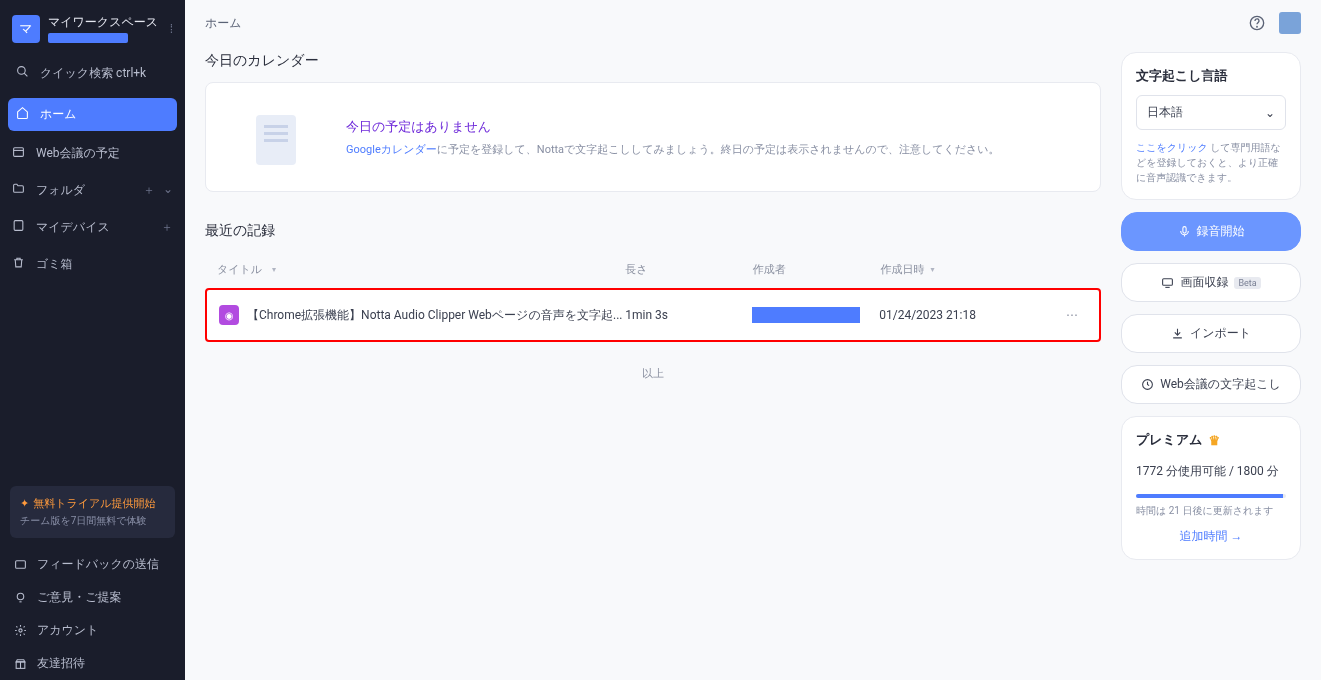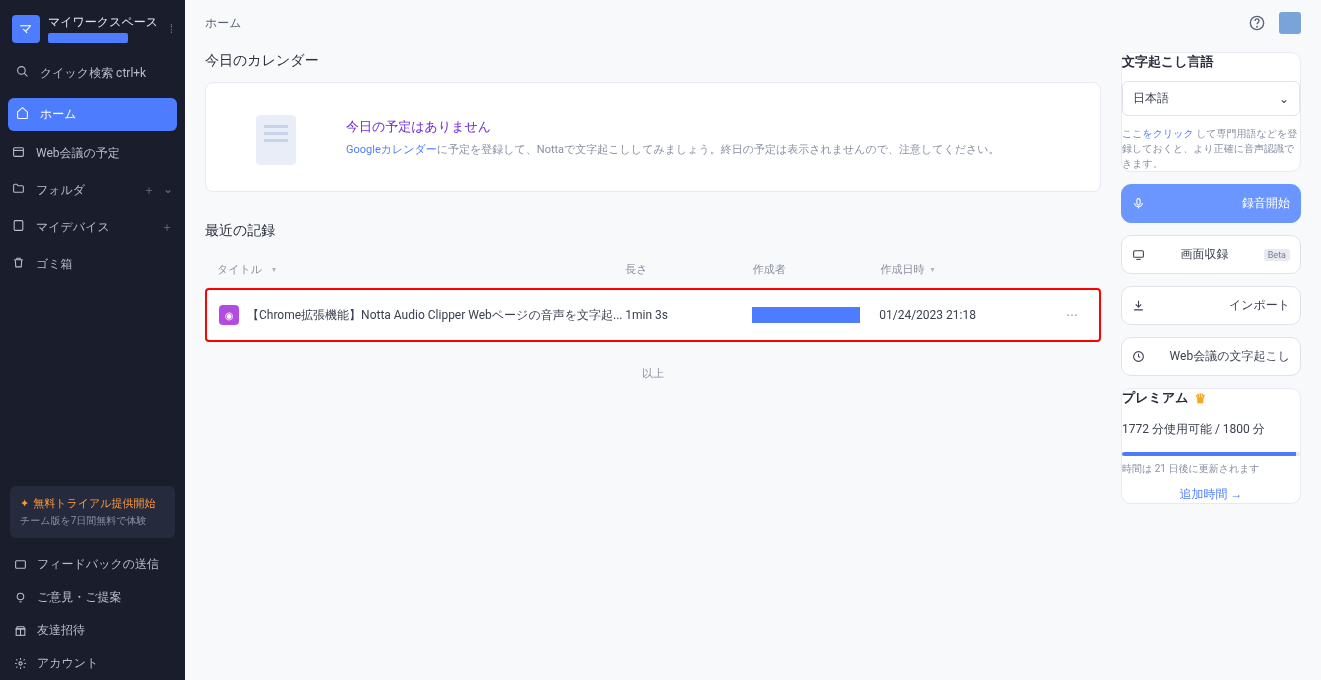--- a/index.html
+++ b/index.html
@@ -55,27 +55,27 @@
 .col-duration { flex: 0.5; }
 .col-author { flex: 0.5; font-family: Liberation Serif, serif; }
 .col-date { flex: 0.7; display: flex; align-items: center; gap: 4px; }
 .col-actions { width: 30px; text-align: center; color: #8a90a0; }
 .col-chev { font-size: 8px; margin-left: 2px; color: #b0b5c2; }
 .record-icon { width: 20px; height: 20px; background: #b24be0; border-radius: 4px; display: flex; align-items: center; justify-content: center; color: #fff; font-size: 10px; flex-shrink: 0; }
 .author-redact { width: 108px; height: 16px; background: #4e7cff; }
 .end-text { text-align: center; color: #8a90a0; font-size: 11px; margin-top: 24px; }
 
 
-.right-card { background: #fff; border: 1px solid #e8eaf0; border-radius: 10px; }
+.right-card { background: #fff; border: 1px solid #e8eaf0; border-radius: 15px; padding: 14px; }
 .right-card .card-title { font-size: 13px; font-weight: 600; color: #2b2f3d; margin-bottom: 10px; }
 .lang-select { border: 1px solid #e0e3eb; border-radius: 6px; padding: 8px 10px; display: flex; align-items: center; justify-content: space-between; font-size: 12px; color: #3b4050; cursor: pointer; }
 .lang-hint { font-size: 10px; color: #888fa3; margin-top: 10px; line-height: 1.5; }
 .lang-hint a { color: #4e7cff; text-decoration: none; }
 
-.action-btn { border: 1px solid #e0e3eb; background: #fff; border-radius: 10px; padding: 10px; display: flex; align-items: center; justify-content: space-between; gap: 6px; font-size: 12px; color: #3b4050; cursor: pointer; }
+.action-btn { border: 1px solid #e0e3eb; background: #fff; border-radius: 16px; padding: 10px; display: flex; align-items: center; justify-content: center; gap: 6px; font-size: 12px; color: #3b4050; cursor: pointer; }
 .action-btn.primary { background: #6b96ff; color: #fff; border-color: #6b96ff; }
 .action-btn .beta { background: #e8eaf0; color: #7a8094; font-size: 9px; padding: 1px 4px; border-radius: 3px; }
 
 .premium-card .card-title { display: flex; align-items: center; gap: 6px; }
 .usage-text { font-size: 12px; color: #3b4050; margin: 14px 0; }
 .usage-bar { height: 4px; background: #e8eaf0; border-radius: 2px; overflow: hidden; }
 .usage-bar-fill { height: 100%; background: #4e7cff; width: 98%; }
 .usage-note { font-size: 10px; color: #888fa3; margin-top: 6px; }
 .renew-btn { background: #6b96ff; color: #fff; border-radius: 6px; padding: 8px; text-align: center; font-size: 12px; margin-top: 12px; cursor: pointer; }
 .add-time { text-align: center; font-size: 12px; color: #4e7cff; margin-top: 10px; cursor: pointer; }
@@ -180,35 +180,35 @@
       <svg width="13" height="13" viewBox="0 0 24 24" fill="none" stroke="currentColor" stroke-width="2">
           <circle cx="12" cy="10" r="6"></circle>
           <line x1="10" y1="20" x2="14" y2="20"></line>
         </svg>
     </span>
     <span>ご意見・ご提案</span>
   </div>
   <div class="sidebar-footer-item">
     <span class="icon">
       <svg width="13" height="13" viewBox="0 0 24 24" fill="none" stroke="currentColor" stroke-width="2">
+          <circle cx="12" cy="12" r="3"></circle>
+          <path d="M12 2v3M12 19v3M4.2 4.2l2.1 2.1M17.7 17.7l2.1 2.1M2 12h3M19 12h3M4.2 19.8l2.1-2.1M17.7 6.3l2.1-2.1"></path>
+        </svg>
+    </span>
+    <span>アカウント</span>
+  </div>
+  <div class="sidebar-footer-item">
+    <span class="icon">
+      <svg width="13" height="13" viewBox="0 0 24 24" fill="none" stroke="currentColor" stroke-width="2">
           <rect x="4" y="9" width="16" height="12"></rect>
           <line x1="12" y1="9" x2="12" y2="21"></line>
           <path d="M4 9h16l-2-4H6z"></path>
         </svg>
     </span>
     <span>友達招待</span>
-  </div>
-  <div class="sidebar-footer-item">
-    <span class="icon">
-      <svg width="13" height="13" viewBox="0 0 24 24" fill="none" stroke="currentColor" stroke-width="2">
-          <circle cx="12" cy="12" r="3"></circle>
-          <path d="M12 2v3M12 19v3M4.2 4.2l2.1 2.1M17.7 17.7l2.1 2.1M2 12h3M19 12h3M4.2 19.8l2.1-2.1M17.7 6.3l2.1-2.1"></path>
-        </svg>
-    </span>
-    <span>アカウント</span>
   </div>
 </div>
 
 <div class="main">
   <div class="topbar">
     <div class="topbar-title">ホーム</div>
     <div class="topbar-right">
       <span class="help-icon">
         <svg width="16" height="16" viewBox="0 0 24 24" fill="none" stroke="currentColor" stroke-width="2">
             <circle cx="12" cy="12" r="10"></circle>

